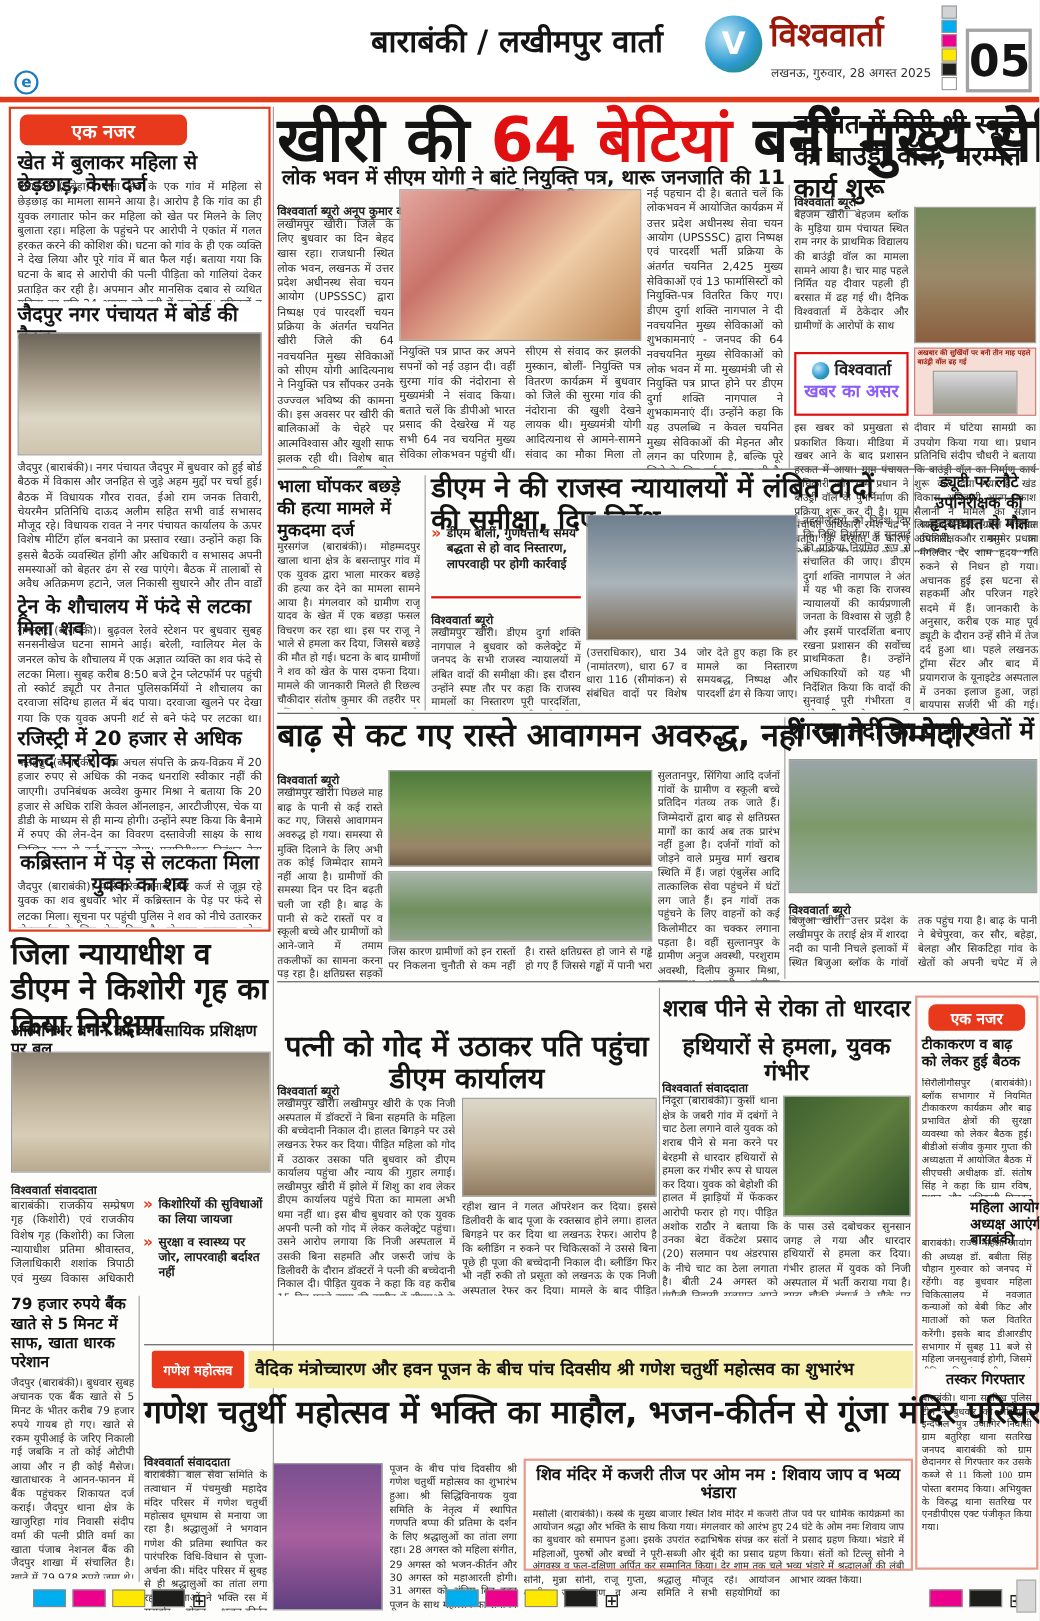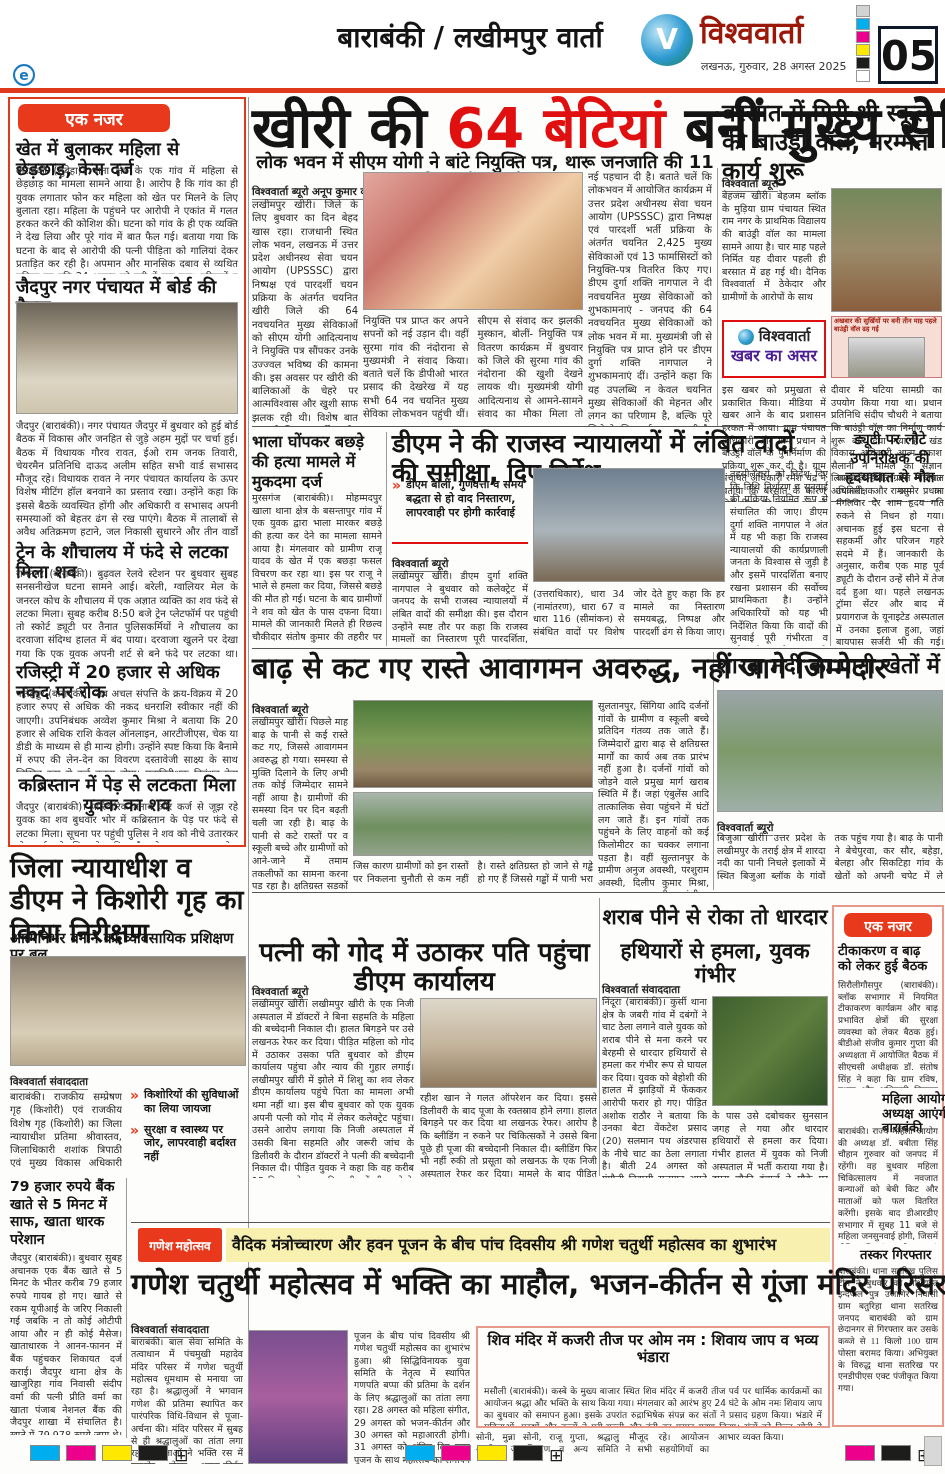--- a/index.html
+++ b/index.html
@@ -35,21 +35,21 @@
     <div class="abs hl" style="left:700px;top:16px;font-size:30px;color:#9b1708;">विश्ववार्ता</div>
     <div class="abs" style="left:701px;top:58px;font-size:11px;font-weight:normal;color:#333;">लखनऊ,  गुरुवार, 28 अगस्त 2025</div>
     <div class="abs" style="left:856px;top:5px;">
       <div class="mini-swatch" style="background:#d1d3d4;"></div>
       <div class="mini-swatch" style="background:#00aeef;"></div>
       <div class="mini-swatch" style="background:#ec008c;"></div>
       <div class="mini-swatch" style="background:#ffe800;"></div>
       <div class="mini-swatch" style="background:#1d1d1b;"></div>
       <div class="mini-swatch" style="background:#fff;"></div>
     </div>
-    <div class="abs hl" style="left:878px;top:26px;width:60px;height:58px;border:3px solid #0f172a;text-align:center;font-size:40px;line-height:54px;">05</div>
+    <div class="abs hl" style="left:878px;top:26px;width:60px;height:58px;border:3px solid #a3a3a3;text-align:center;font-size:40px;line-height:54px;">05</div>
   </div>
 
   <div class="abs" style="left:8px;top:97px;width:238px;height:750px;border:2px solid #e03a1c;background:#fff;"></div>
   <div class="abs badge-red" style="left:18px;top:104px;width:152px;height:28px;font-size:17px;">एक नजर</div>
 
   <div class="abs hl" style="left:16px;top:139px;width:222px;font-size:18px;">खेत में बुलाकर महिला से छेड़छाड़, केस दर्ज</div>
   <div class="abs body" style="left:16px;top:164px;width:222px;height:110px;">बाराबंकी (सुबेहा)। थाना क्षेत्र के एक गांव में महिला से छेड़छाड़ का मामला सामने आया है। आरोप है कि गांव का ही युवक लगातार फोन कर महिला को खेत पर मिलने के लिए बुलाता रहा। महिला के पहुंचने पर आरोपी ने एकांत में गलत हरकत करने की कोशिश की। घटना को गांव के ही एक व्यक्ति ने देख लिया और पूरे गांव में बात फैल गई। बताया गया कि घटना के बाद से आरोपी की पत्नी पीड़िता को गालियां देकर प्रताड़ित कर रही है। अपमान और मानसिक दबाव से व्यथित महिला का पति 24 अगस्त को नदी में कूद गया। परिजनों व ग्रामीणों ने तलाश कर अगले दिन उसे गंभीर हालत में नदी किनारे पाया। सूचना पर पुलिस मौके पर पहुंची। तहरीर के आधार पर मुकदमा दर्ज कर लिया गया है। पुलिस का कहना है कि मामले की जांच कर आवश्यक कार्रवाई की जाएगी। वहीं घटना से पीड़िता सहमी हुई है।</div>
 
   <div class="abs hl" style="left:16px;top:277px;width:222px;font-size:18px;">जैदपुर नगर पंचायत में बोर्ड की बैठक</div>
   <div class="abs ph" style="left:16px;top:302px;width:222px;height:112px;background:linear-gradient(180deg,#6b6458 0%,#a79c88 35%,#ddd6c4 70%,#cfc5ae 100%);"></div>
@@ -95,21 +95,21 @@
 
   <div class="abs hl" style="left:722px;top:99px;width:220px;font-size:24px;line-height:1.2;">बरसात में गिरी थी स्कूल की बाउंड्री वॉल, मरम्मत कार्य शुरू</div>
   <div class="abs" style="left:722px;top:172px;"><span class="byline">विश्ववार्ता ब्यूरो</span></div>
   <div class="abs body" style="left:722px;top:190px;width:104px;height:128px;font-size:9.5px;">बेहजम खीरी। बेहजम ब्लॉक के मुड़िया ग्राम पंचायत स्थित राम नगर के प्राथमिक विद्यालय की बाउंड्री वॉल का मामला सामने आया है। चार माह पहले निर्मित यह दीवार पहली ही बरसात में ढह गई थी। दैनिक विश्ववार्ता में ठेकेदार और ग्रामीणों के आरोपों के साथ</div>
   <div class="abs ph" style="left:831px;top:188px;width:111px;height:124px;background:linear-gradient(180deg,#74895c 0%,#9b8a69 50%,#8a5f3f 100%);"></div>
   <div class="abs" style="left:722px;top:320px;width:104px;height:58px;border:2px solid #e01010;background:#fff;text-align:center;overflow:hidden;">
     <div style="margin-top:4px;">
       <span style="display:inline-block;width:16px;height:16px;border-radius:50%;background:radial-gradient(circle at 35% 35%,#bfe6f5,#2d9ad1 55%,#1b7f4d);vertical-align:middle;"></span>
       <span class="hl" style="font-size:15px;color:#222;">विश्ववार्ता</span>
     </div>
-    <div class="hl" style="font-size:16px;color:#4c1d95;margin-top:2px;">खबर का असर</div>
+    <div class="hl" style="font-size:16px;color:#8b5cf6;margin-top:2px;">खबर का असर</div>
   </div>
   <div class="abs" style="left:831px;top:316px;width:111px;height:62px;border:1px solid #c77;background:#f6ded6;overflow:hidden;">
     <div style="font-size:6.5px;color:#a02010;font-weight:bold;padding:1px 2px;line-height:1.2;">अखबार की सुर्खियों पर बनी तीन माह पहले बाउंड्री वॉल ढह गई</div>
     <div style="margin:2px 16px;height:40px;background:linear-gradient(180deg,#ddd 0%,#bbb 40%,#998 100%);border:1px solid #999;"></div>
   </div>
   <div class="abs body" style="left:722px;top:384px;width:104px;height:118px;font-size:9.5px;">इस खबर को प्रमुखता से प्रकाशित किया। मीडिया में खबर आने के बाद प्रशासन हरकत में आया। ग्राम पंचायत अधिकारी और ग्राम प्रधान ने बाउंड्री वॉल के पुनर्निर्माण की प्रक्रिया शुरू कर दी है। ग्राम पंचायत अधिकारी रमेश चंद्र ने बताया कि बरसात के कारण गिरी दीवार की मरम्मत शुरू हो गई है। ग्रामीणों का आरोप है कि ग्राम निधि योजना के तहत बनी इस</div>
   <div class="abs body" style="left:831px;top:384px;width:111px;height:118px;font-size:9.5px;">दीवार में घटिया सामग्री का उपयोग किया गया था। प्रधान प्रतिनिधि संदीप चौधरी ने बताया कि बाउंड्री वॉल का निर्माण कार्य शुरू कर दिया गया है। खंड विकास अधिकारी आत्म प्रकाश सैलानी ने मामले का संज्ञान लिया। उन्होंने ग्राम पंचायत अधिकारी और ग्राम प्रधान प्रतिनिधि को फटकार लगाई। इसके बाद निर्माण कार्य शुरू करा दिया गया</div>
 
   <div class="abs rule-h" style="left:252px;top:426px;width:693px;height:1px;background:#555;"></div>
   <div class="abs rule-v" style="left:248px;top:97px;height:1342px;"></div>
@@ -170,30 +170,30 @@
 
   <div class="abs" style="left:832px;top:905px;width:112px;height:522px;border:2px solid #e79a8c;background:#fffdfb;"></div>
   <div class="abs badge-red" style="left:844px;top:913px;width:88px;height:24px;font-size:14px;">एक नजर</div>
   <div class="abs hl" style="left:838px;top:944px;width:100px;font-size:13px;">टीकाकरण व बाढ़ को लेकर हुई बैठक</div>
   <div class="abs body" style="left:838px;top:980px;width:100px;height:108px;font-size:8.8px;">सिरौलीगौसपुर (बाराबंकी)। ब्लॉक सभागार में नियमित टीकाकरण कार्यक्रम और बाढ़ प्रभावित क्षेत्रों की सुरक्षा व्यवस्था को लेकर बैठक हुई। बीडीओ संजीव कुमार गुप्ता की अध्यक्षता में आयोजित बैठक में सीएचसी अधीक्षक डॉ. संतोष सिंह ने कहा कि ग्राम रविष, प्रधान और अधिकारी मिलकर टीकाकरण से इनकार करने वाले परिवारों को समझाएं। साथ ही बाढ़ प्रभावित क्षेत्रों में दवा छिड़काव पर विशेष जोर देने की बात कही गई। बैठक में खंड स्तरीय अधिकारी व कर्मचारी मौजूद रहे।</div>
   <div class="abs hl" style="left:838px;top:1092px;width:100px;font-size:13px;margin-left:44px;">महिला आयोग अध्यक्ष आएंगी बाराबंकी</div>
   <div class="abs body" style="left:838px;top:1126px;width:100px;height:118px;font-size:8.8px;">बाराबंकी। राज्य महिला आयोग की अध्यक्ष डॉ. बबीता सिंह चौहान गुरुवार को जनपद में रहेंगी। वह बुधवार महिला चिकित्सालय में नवजात कन्याओं को बेबी किट और माताओं को फल वितरित करेंगी। इसके बाद डीआरडीए सभागार में सुबह 11 बजे से महिला जनसुनवाई होगी, जिसमें पीड़ित महिलाएं अपनी समस्याएं सीधे उनके समक्ष रख सकेंगी। समीक्षा बैठक में महिला उत्पीड़न मामलों व विभिन्न योजनाओं की प्रगति पर चर्चा होगी। दोपहर बाद डॉ. चौहान महिला बंदीगृह का निरीक्षण करने के उपरांत लखनऊ के लिए रवाना होंगी।</div>
   <div class="abs hl" style="left:838px;top:1248px;width:100px;font-size:13px;margin-left:22px;">तस्कर गिरफ्तार</div>
   <div class="abs body" style="left:838px;top:1266px;width:100px;height:152px;font-size:8.8px;font-family:Liberation Serif, serif;">बाराबंकी। थाना सतरिख पुलिस टीम ने बुधवार को अभियुक्त इन्दपाल पुत्र उजागिर निवासी ग्राम बतुरिहा थाना सतरिख जनपद बाराबंकी को ग्राम छेदानगर से गिरफ्तार कर उसके कब्जे से 11 किलो 100 ग्राम पोस्ता बरामद किया। अभियुक्त के विरुद्ध थाना सतरिख पर एनडीपीएस एक्ट पंजीकृत किया गया।</div>
 
-  <div class="abs badge-red" style="left:138px;top:1228px;width:84px;height:34px;font-size:12px;border-radius:3px;font-family:Liberation Serif, serif;">गणेश महोत्सव</div>
+  <div class="abs badge-red" style="left:138px;top:1228px;width:84px;height:34px;font-size:12px;border-radius:3px;">गणेश महोत्सव</div>
   <div class="abs hl" style="left:226px;top:1228px;width:604px;height:34px;background:#f8f0ae;font-size:16px;line-height:34px;padding-left:6px;white-space:nowrap;overflow:hidden;">वैदिक मंत्रोच्चारण और हवन पूजन के बीच पांच दिवसीय श्री गणेश चतुर्थी महोत्सव का शुभारंभ</div>
   <div class="abs hl" style="left:131px;top:1268px;width:600px;font-size:29px;white-space:nowrap;">गणेश चतुर्थी महोत्सव में भक्ति का माहौल, भजन-कीर्तन से गूंजा मंदिर परिसर</div>
   <div class="abs" style="left:131px;top:1318px;"><span class="byline">विश्ववार्ता संवाददाता</span></div>
   <div class="abs body" style="left:131px;top:1336px;width:112px;height:128px;font-size:9.3px;">बाराबंकी। बाल सेवा समिति के तत्वाधान में पंचमुखी महादेव मंदिर परिसर में गणेश चतुर्थी महोत्सव धूमधाम से मनाया जा रहा है। श्रद्धालुओं ने भगवान गणेश की प्रतिमा स्थापित कर पारंपरिक विधि-विधान से पूजा-अर्चना की। मंदिर परिसर में सुबह से ही श्रद्धालुओं का तांता लगा रहा। महिलाओं ने भक्ति रस में सराबोर होकर भजन-कीर्तन प्रस्तुत किए, जिससे पूरा वातावरण भक्तिमय हो गया। आयोजकों ने बताया कि महोत्सव के दौरान प्रतिदिन भजन-कीर्तन, आरती और प्रसाद वितरण का कार्यक्रम होगा। श्रद्धालुओं में खास उत्साह देखने को मिल रहा है। जैदपुर कस्बे के श्री राम जानकी बालाजी महाधन संग्रह मंदिर प्रांगण में</div>
   <div class="abs ph" style="left:248px;top:1330px;width:100px;height:134px;background:linear-gradient(180deg,#7a4f8f 0%,#a85f9f 50%,#5f3f7f 100%);"></div>
   <div class="abs body" style="left:354px;top:1330px;width:116px;height:134px;font-size:9.3px;">पूजन के बीच पांच दिवसीय श्री गणेश चतुर्थी महोत्सव का शुभारंभ हुआ। श्री सिद्धिविनायक युवा समिति के नेतृत्व में स्थापित गणपति बप्पा की प्रतिमा के दर्शन के लिए श्रद्धालुओं का तांता लगा रहा। 28 अगस्त को महिला संगीत, 29 अगस्त को भजन-कीर्तन और 30 अगस्त को महाआरती होगी। 31 अगस्त को अंतिम दिन हवन पूजन के साथ महोत्सव का समापन होगा।</div>
 
   <div class="abs" style="left:476px;top:1326px;width:354px;height:102px;border:2px solid #e79a8c;background:#fffdfb;overflow:hidden;">
-    <div class="hl" style="font-size:15px;text-align:center;margin:4px 6px 20px 6px;">शिव मंदिर में कजरी तीज पर ओम नम : शिवाय जाप व भव्य भंडारा</div>
+    <div class="hl" style="font-size:15px;text-align:center;margin:4px 6px 6px 6px;">शिव मंदिर में कजरी तीज पर ओम नम : शिवाय जाप व भव्य भंडारा</div>
     <div class="body" style="margin:2px 6px;height:70px;font-size:9px;">मसौली (बाराबंकी)। कस्बे के मुख्य बाजार स्थित शिव मंदिर में कजरी तीज पर्व पर धार्मिक कार्यक्रमों का आयोजन श्रद्धा और भक्ति के साथ किया गया। मंगलवार को आरंभ हुए 24 घंटे के ओम नमः शिवाय जाप का बुधवार को समापन हुआ। इसके उपरांत रुद्राभिषेक संपन्न कर संतों ने प्रसाद ग्रहण किया। भंडारे में महिलाओं, पुरुषों और बच्चों ने पूरी-सब्जी और बूंदी का प्रसाद ग्रहण किया। संतों को टिल्लू सोनी ने अंगवस्त्र व फल-दक्षिणा अर्पित कर सम्मानित किया। देर शाम तक चले भव्य भंडारे में श्रद्धालुओं की लंबी कतारें लगी रहीं। इस अवसर पर टिल्लू सोनी, पप्पू सोनी, संतोष</div>
   </div>
   <div class="abs body cols3" style="left:476px;top:1432px;width:354px;height:32px;font-size:9px;">सोनी, मुन्ना सोनी, राजू गुप्ता, आशीष, जानकीशरण व अन्य श्रद्धालु मौजूद रहे। आयोजन समिति ने सभी सहयोगियों का आभार व्यक्त किया।</div>
 
   <div class="abs" style="left:30px;top:1445px;">
     <span class="swatch" style="background:#00aeef;"></span><span class="swatch" style="background:#ec008c;"></span><span class="swatch" style="background:#ffe800;"></span><span class="swatch" style="background:#1d1d1b;"></span><span class="reg">⊞</span>
   </div>
   <div class="abs" style="left:405px;top:1445px;">
     <span class="swatch" style="background:#00aeef;"></span><span class="swatch" style="background:#ec008c;"></span><span class="swatch" style="background:#ffe800;"></span><span class="swatch" style="background:#1d1d1b;"></span><span class="reg">⊞</span>
   </div>

